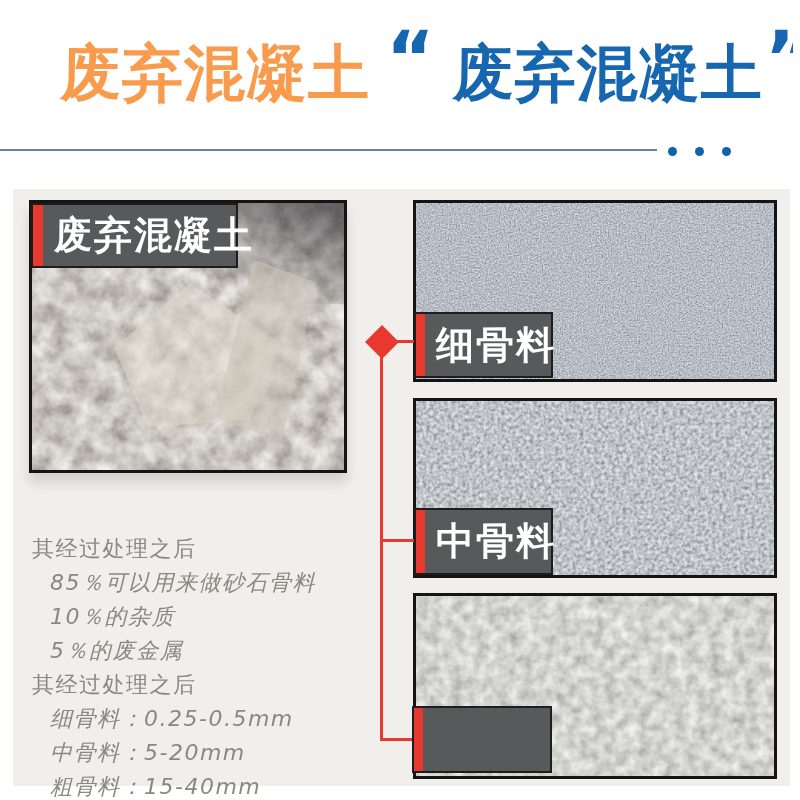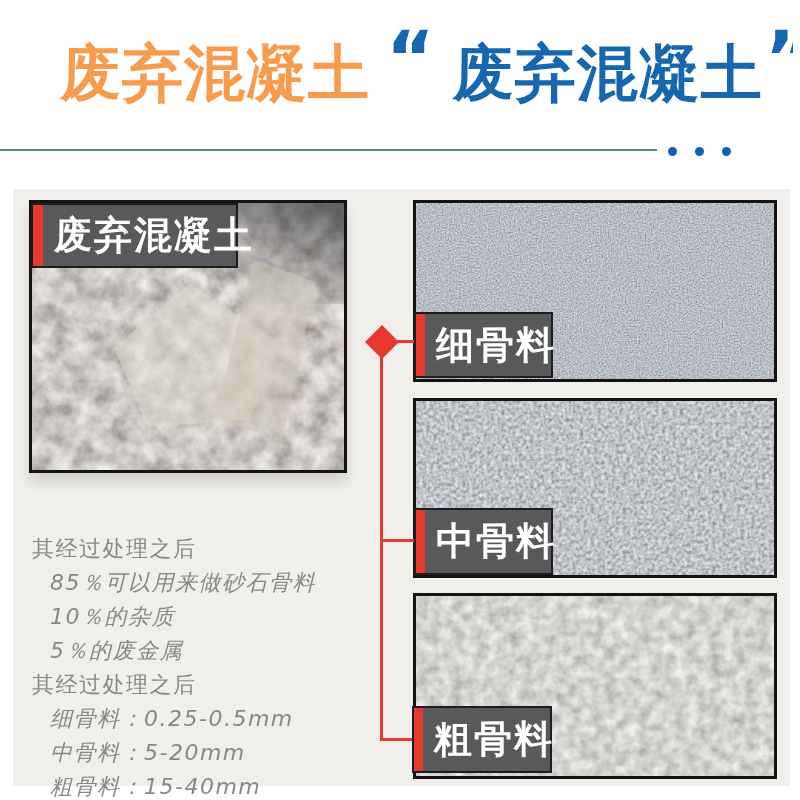--- a/index.html
+++ b/index.html
@@ -145,21 +145,20 @@
   <div class="tag tag-fine">
     <span class="stripe"></span>
     <span class="tag-text">细骨料</span>
   </div>
   <div class="tag tag-mid">
     <span class="stripe"></span>
     <span class="tag-text">中骨料</span>
   </div>
   <div class="tag tag-coarse">
     <span class="stripe"></span>
-    <span class="tag-text">粗骨料</span>
   </div>
 
   <div class="notes">
     <div>其经过处理之后</div>
     <div class="indent">85％可以用来做砂石骨料</div>
     <div class="indent">10％的杂质</div>
     <div class="indent">5％的废金属</div>
     <div>其经过处理之后</div>
     <div class="indent">细骨料：0.25-0.5mm</div>
     <div class="indent">中骨料：5-20mm</div>

